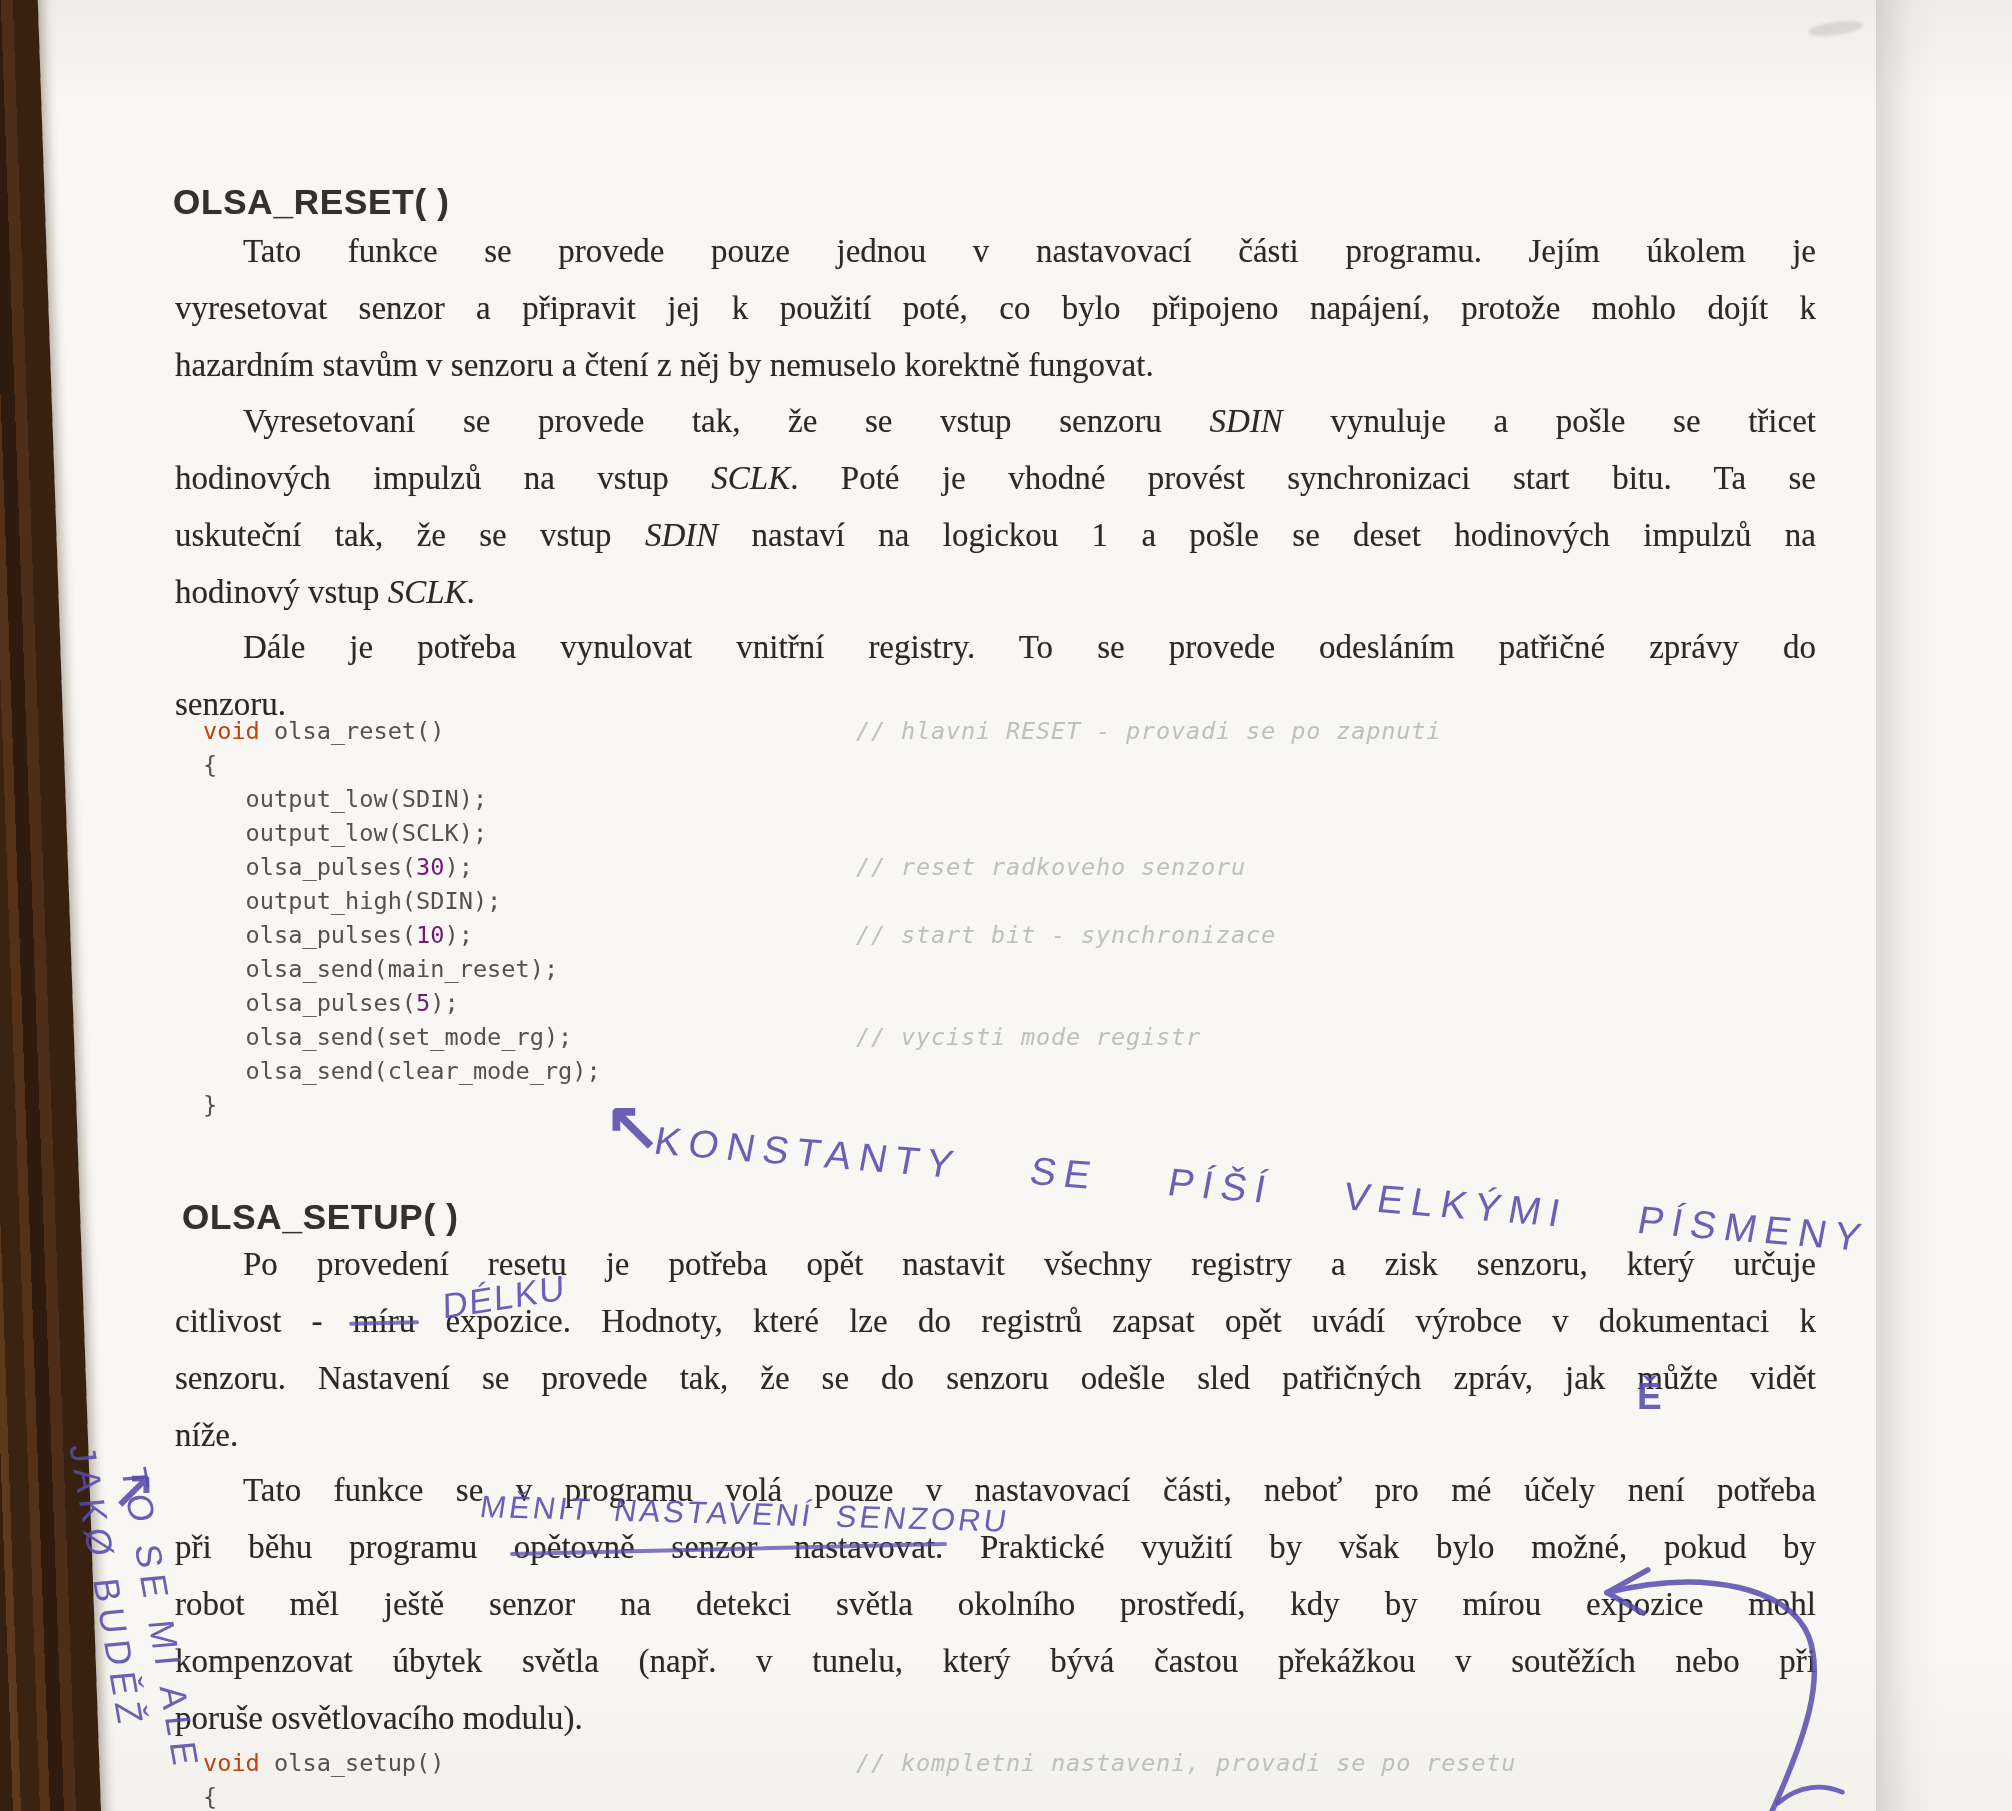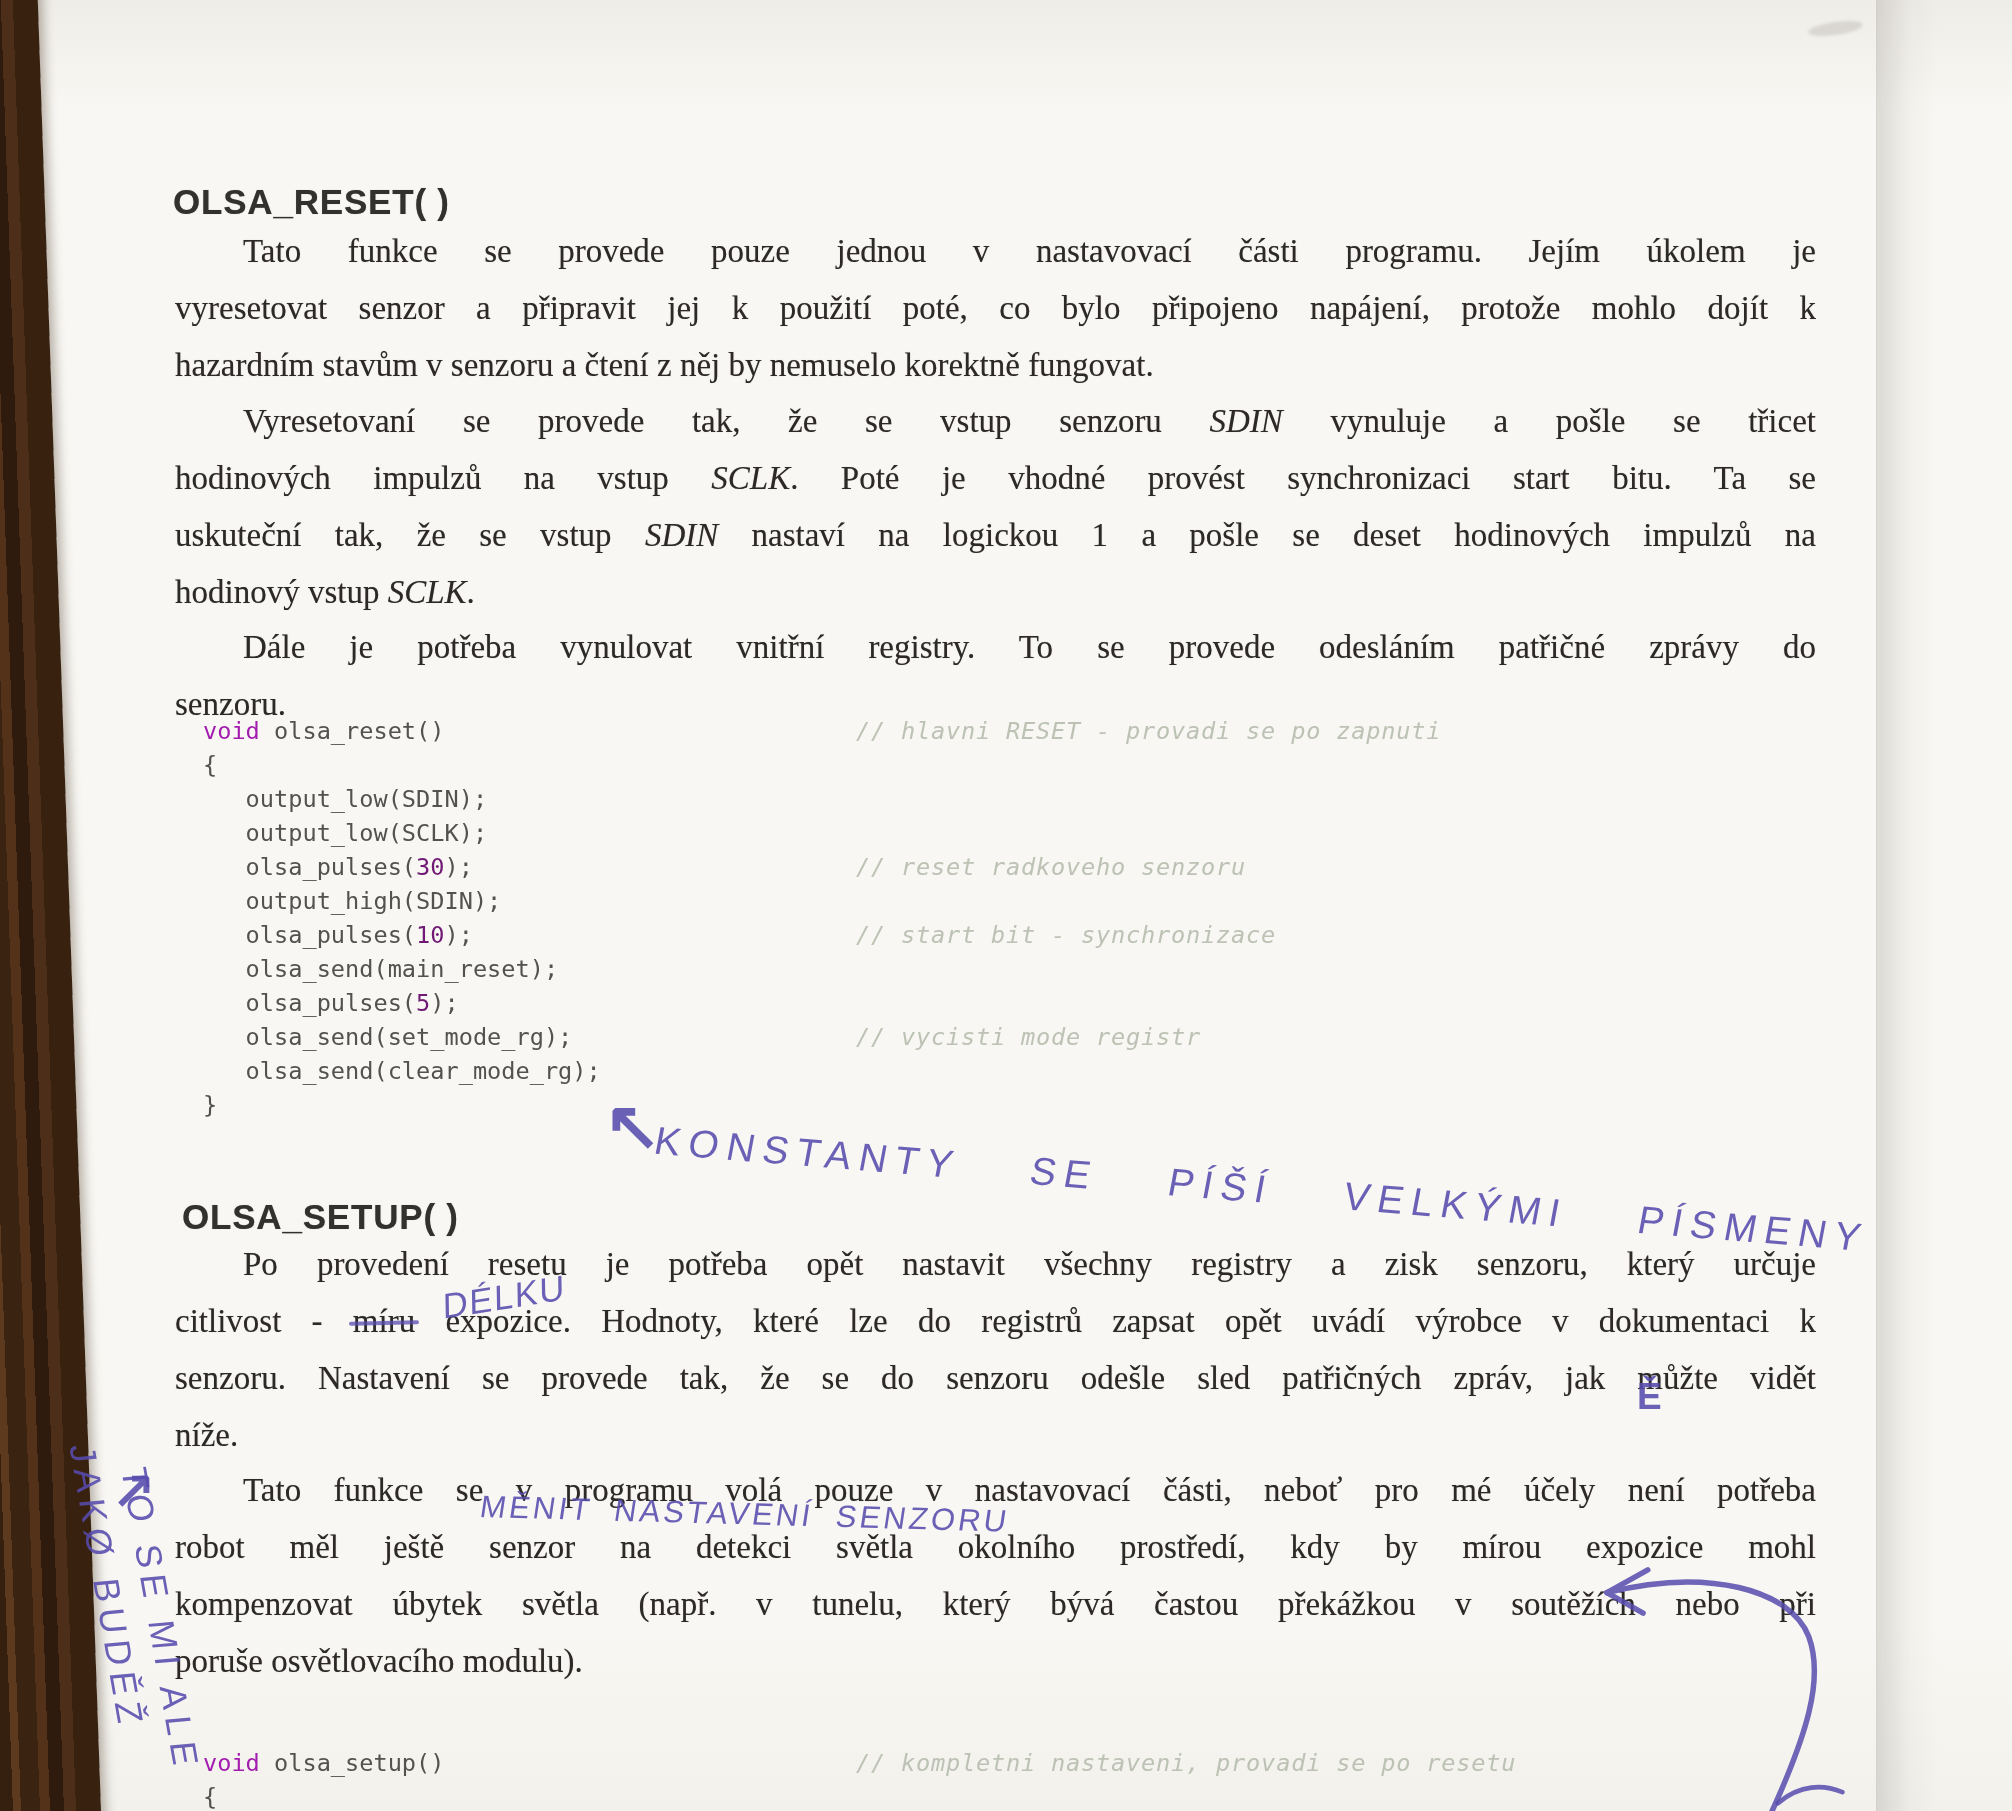--- a/index.html
+++ b/index.html
@@ -47,21 +47,21 @@
   .struck::after{
     content:"";position:absolute;left:-3.9px;right:-3.9px;top:50%;height:3.9px;
     background:var(--ink);opacity:.75;transform:rotate(-1.3deg);border-radius:2.4px;
   }
   
   .code{
     position:absolute;font-family:"DejaVu Sans Mono","Liberation Mono",monospace;
     font-size:23.6px;color:#54524f;
   }
   .cline{position:relative;white-space:pre;height:34px;}
-  .kw{color:#a21caf;}
+  .kw{color:#c2410c;}
   .num{color:#701a75;}
   .comment{
     position:absolute;left:653px;top:0;font-style:italic;color:#bcc2b4;
     letter-spacing:0.8px;
     text-align:center;
   }
   
   :root{--ink:#574cae;}
   .hand{
     position:absolute;font-family:"Liberation Sans",sans-serif;color:var(--ink);
@@ -135,20 +135,21 @@
     <div class="tline"><span>citlivost - </span><span class="struck">míru</span><span> expozice. Hodnoty, které lze do registrů zapsat opět uvádí výrobce v dokumentaci k</span></div>
     <div class="tline"><span>senzoru. Nastavení se provede tak, že se do senzoru odešle sled patřičných zpráv, jak můžte vidět</span></div>
     <div class="tline lastline"><span>níže.</span></div>
   </div>
 
 <div class="hand hw-delku">DÉLKU</div>
 <div class="hand hw-e">Ě</div>
 
 <div class="para" style="left:175px;top:1462px;">
     <div class="tline indent"><span>Tato funkce se v programu volá pouze v nastavovací části, neboť pro mé účely není potřeba</span></div>
+    <div class="tline"><span>při běhu programu </span><span class="struck">opětovně senzor nastavovat.</span><span> Praktické využití by však bylo možné, pokud by</span></div>
     <div class="tline"><span>robot měl ještě senzor na detekci světla okolního prostředí, kdy by mírou expozice mohl</span></div>
     <div class="tline"><span>kompenzovat úbytek světla (např. v tunelu, který bývá častou překážkou v soutěžích nebo při</span></div>
     <div class="tline lastline"><span>poruše osvětlovacího modulu).</span></div>
   </div>
 
 <div class="hand hw-menit">MĚNIT NASTAVENÍ SENZORU</div>
 
 <div class="hand hw-margin-arrow" style="position:absolute;">↗</div>
 <div class="hand hw-margin">
   <div class="l1">TO SE MI ALE</div>

